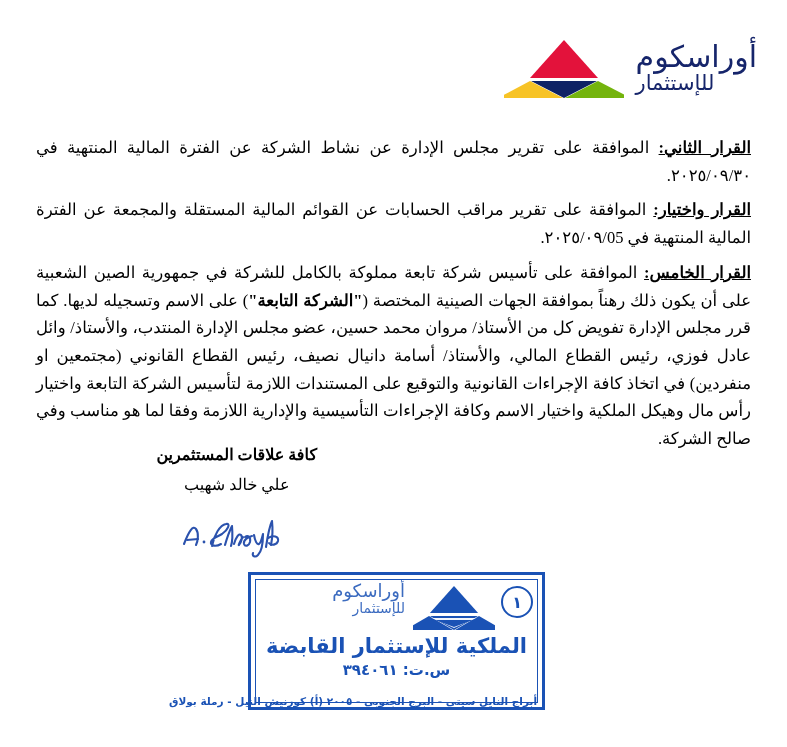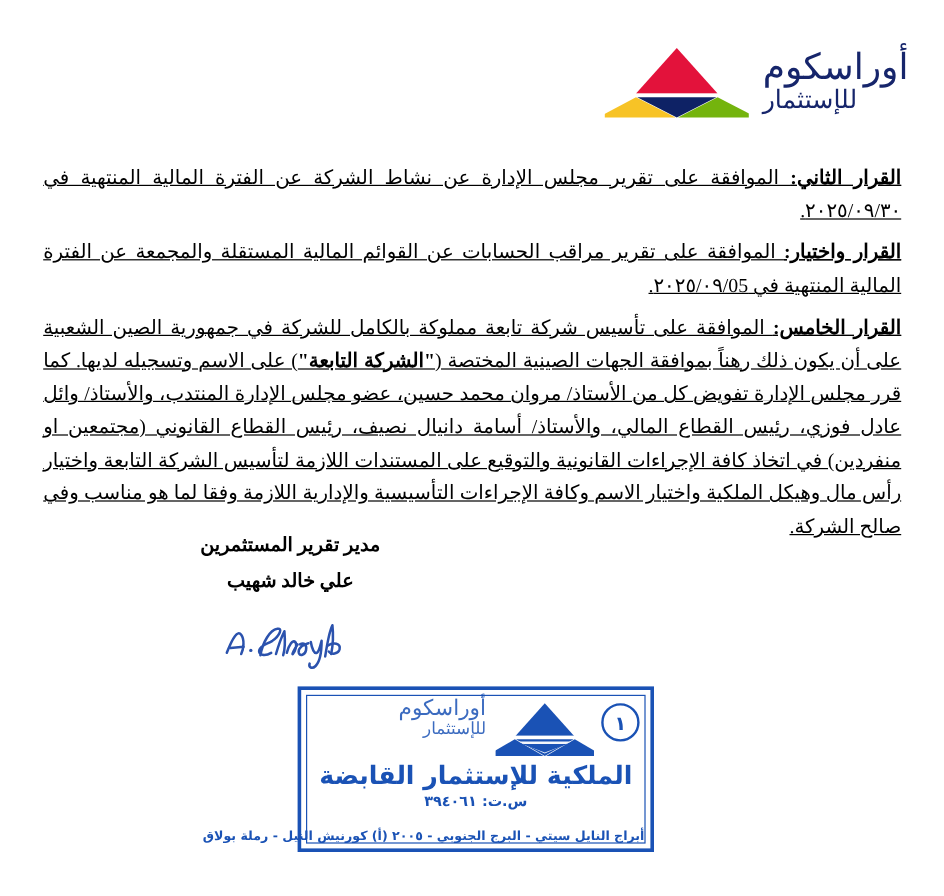--- a/index.html
+++ b/index.html
@@ -62,21 +62,20 @@
   }
 
   
   .doc-body {
     position: absolute;
     top: 134px;
     right: 36px;
     left: 36px;
     text-align: justify;
     direction: rtl;
-    text-decoration: underline;
   }
   .resolution {
     font-size: 16.5px;
     line-height: 1.68;
     margin: 0 0 7px 0;
     text-align: justify;
     text-align-last: right;
   }
   .resolution.last { margin-bottom: 0; }
   .res-label {
@@ -94,21 +93,21 @@
     direction: rtl;
   }
   .sig-title {
     font-size: 16px;
     font-weight: bold;
     line-height: 1.9;
     white-space: nowrap;
   }
   .sig-name {
     font-size: 16px;
-    font-weight: bold;
+    font-weight: normal;
     line-height: 1.9;
     white-space: nowrap;
   }
   .sig-mark {
     margin-top: 12px;
     height: 46px;
     display: flex;
     justify-content: center;
   }
 
@@ -177,21 +176,21 @@
   .stamp-logo-text .l2 { font-size: 14px; letter-spacing: 1px; }
   .stamp-name {
     text-align: center;
     font-size: 21px;
     font-weight: bold;
     line-height: 1.1;
     margin-top: 1px;
   }
   .stamp-reg {
     text-align: center;
-    font-size: 12px;
+    font-size: 15px;
     font-weight: bold;
     margin-top: 3px;
     letter-spacing: 0.5px;
   }
   .stamp-address {
     text-align: center;
     font-size: 10.5px;
     font-weight: bold;
     margin-top: 16px;
     white-space: nowrap;
@@ -237,21 +236,21 @@
   </p>
 
 
   <p class="resolution last">
     <span class="res-label">القرار الخامس:</span><span> الموافقة على تأسيس شركة تابعة مملوكة بالكامل للشركة في جمهورية الصين الشعبية على أن يكون ذلك رهناً بموافقة الجهات الصينية المختصة (</span><span class="strongterm">"الشركة التابعة"</span><span>) على الاسم وتسجيله لديها. كما قرر مجلس الإدارة تفويض كل من الأستاذ/ مروان محمد حسين، عضو مجلس الإدارة المنتدب، والأستاذ/ وائل عادل فوزي، رئيس القطاع المالي، والأستاذ/ أسامة دانيال نصيف، رئيس القطاع القانوني (مجتمعين او منفردين) في اتخاذ كافة الإجراءات القانونية والتوقيع على المستندات اللازمة لتأسيس الشركة التابعة واختيار رأس مال وهيكل الملكية واختيار الاسم وكافة الإجراءات التأسيسية والإدارية اللازمة وفقا لما هو مناسب وفي صالح الشركة.</span>
   </p>
 
 </div>
 
 <div class="signature-block">
-  <div class="sig-title">مدير تقرير المستثمرين</div>
+  <div class="sig-title">كافة علاقات المستثمرين</div>
   <div class="sig-name">علي خالد شهيب</div>
   <div class="sig-mark">
     <svg width="118" height="46" viewBox="0 0 118 46" aria-hidden="true">
       <g fill="none" stroke="#2b52ad" stroke-width="2.1" stroke-linecap="round" stroke-linejoin="round">
         <path d="M6 31 C11 18, 15 12, 18 16 C21 20, 20 28, 18 32"></path>
         <path d="M9 27 L20 26"></path>
         <circle cx="26" cy="29" r="1.4" fill="#2b52ad" stroke="none"></circle>
         <path d="M34 33 C36 22, 42 12, 48 11 C53 10, 50 17, 44 21 C39 24, 34 25, 33 29 C32 33, 38 34, 43 31"></path>
         <path d="M47 32 C49 25, 52 17, 54 13 C55 25, 54 30, 53 33"></path>
         <path d="M56 31 C58 24, 61 20, 63 22 C65 24, 63 30, 61 32 C60 33, 62 28, 65 24"></path>

